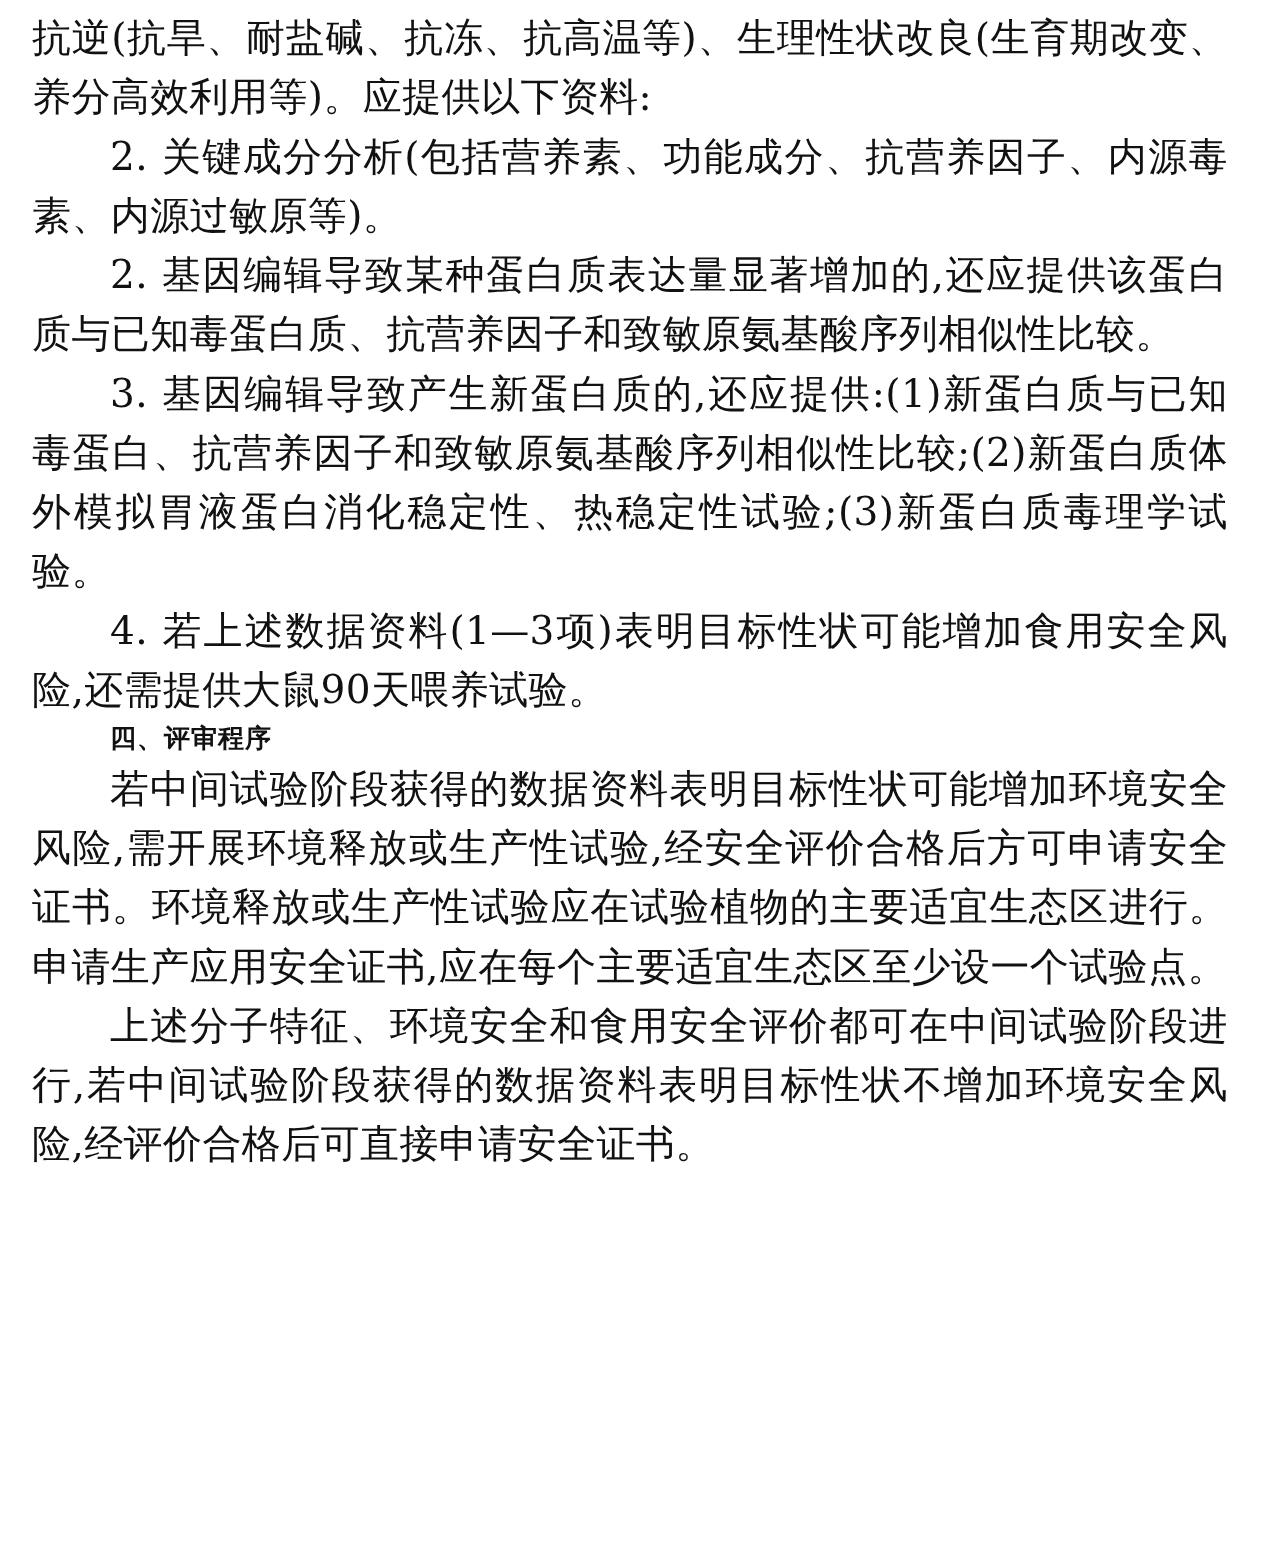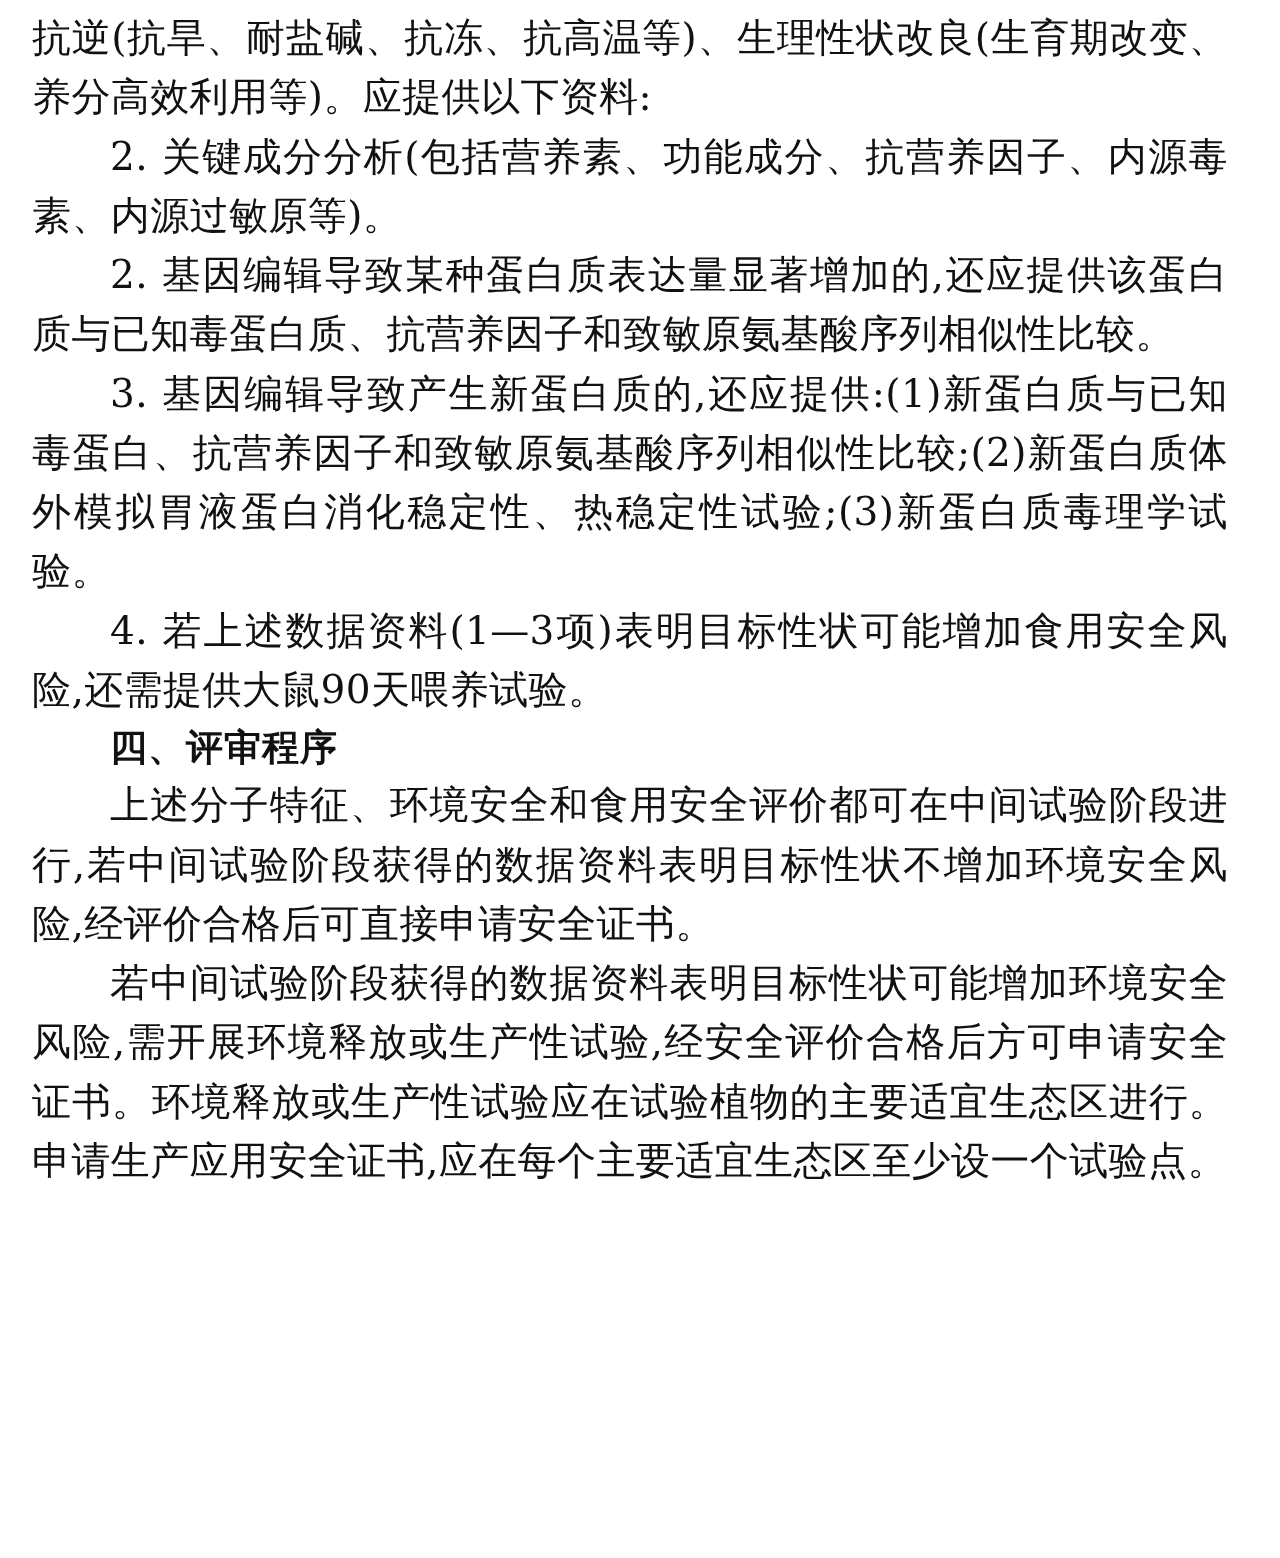--- a/index.html
+++ b/index.html
@@ -30,31 +30,31 @@
     text-justify: inter-ideograph;
     letter-spacing: 0.4px;
     font-weight: 400;
   }
   p.indent {
     text-indent: 78px;
   }
   p.heading {
     text-indent: 78px;
     font-weight: 700;
-    font-size: 37px;
+    font-size: 26px;
     letter-spacing: 1px;
   }
 </style>
 </head>
 <body>
 
 <div class="page">
   <div class="body-text">
     <p>抗逆(抗旱、耐盐碱、抗冻、抗高温等)、生理性状改良(生育期改变、养分高效利用等)。应提供以下资料:</p>
     <p class="indent">2. 关键成分分析(包括营养素、功能成分、抗营养因子、内源毒素、内源过敏原等)。</p>
     <p class="indent">2. 基因编辑导致某种蛋白质表达量显著增加的,还应提供该蛋白质与已知毒蛋白质、抗营养因子和致敏原氨基酸序列相似性比较。</p>
     <p class="indent">3. 基因编辑导致产生新蛋白质的,还应提供:(1)新蛋白质与已知毒蛋白、抗营养因子和致敏原氨基酸序列相似性比较;(2)新蛋白质体外模拟胃液蛋白消化稳定性、热稳定性试验;(3)新蛋白质毒理学试验。</p>
     <p class="indent">4. 若上述数据资料(1—3项)表明目标性状可能增加食用安全风险,还需提供大鼠90天喂养试验。</p>
     <p class="heading">四、评审程序</p>
+    <p class="indent">若中间试验阶段获得的数据资料表明目标性状可能增加环境安全风险,需开展环境释放或生产性试验,经安全评价合格后方可申请安全证书。环境释放或生产性试验应在试验植物的主要适宜生态区进行。申请生产应用安全证书,应在每个主要适宜生态区至少设一个试验点。</p>
     <p class="indent">上述分子特征、环境安全和食用安全评价都可在中间试验阶段进行,若中间试验阶段获得的数据资料表明目标性状不增加环境安全风险,经评价合格后可直接申请安全证书。</p>
-    <p class="indent">若中间试验阶段获得的数据资料表明目标性状可能增加环境安全风险,需开展环境释放或生产性试验,经安全评价合格后方可申请安全证书。环境释放或生产性试验应在试验植物的主要适宜生态区进行。申请生产应用安全证书,应在每个主要适宜生态区至少设一个试验点。</p>
   </div>
 </div>
 
 </body></html>

